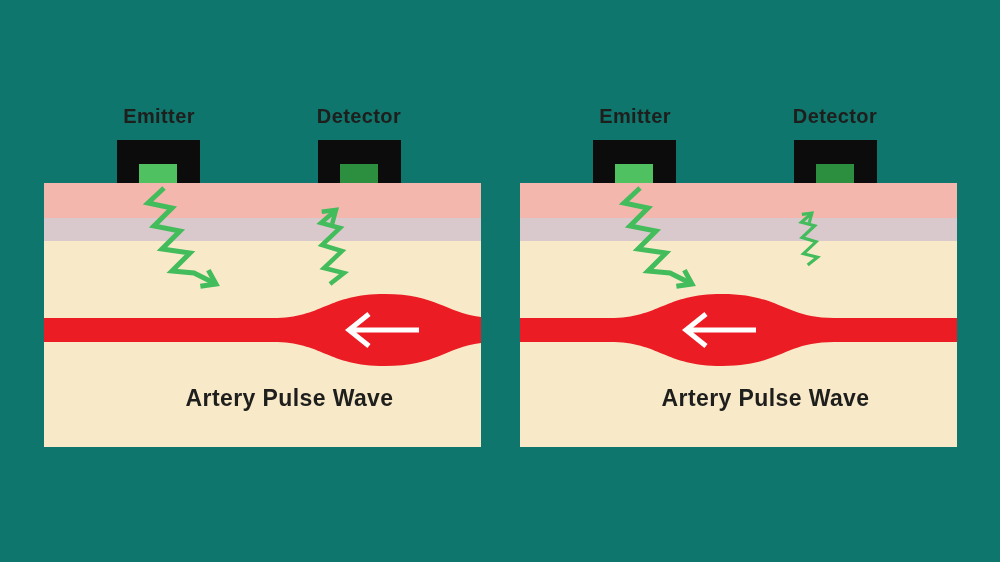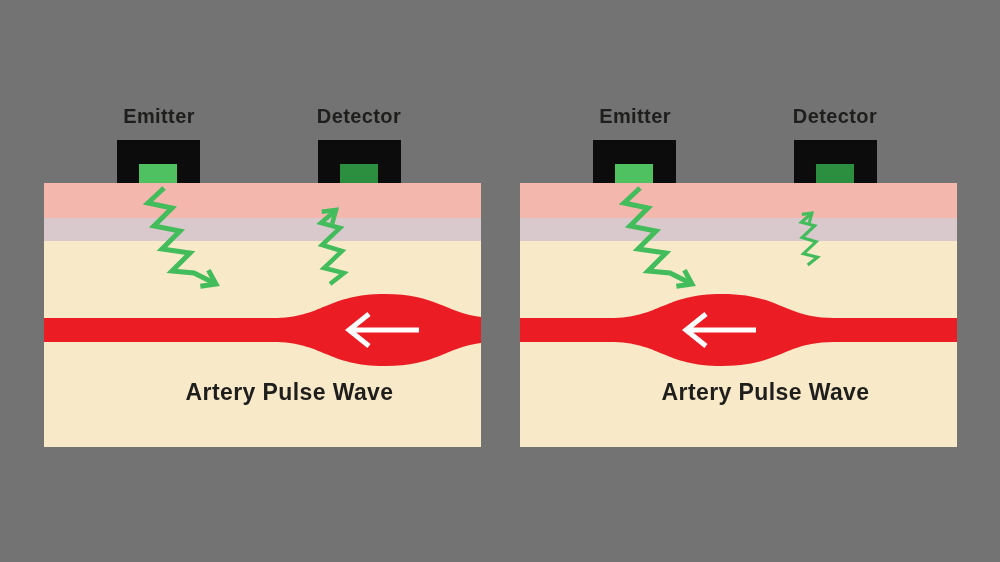--- a/index.html
+++ b/index.html
@@ -5,21 +5,21 @@
   html, body {
     margin: 0;
     padding: 0;
     background: #ffffff;
     font-family: "Liberation Sans", sans-serif;
   }
   .canvas {
     position: relative;
     width: 1000px;
     height: 562px;
-    background: #737373;
+    background: #0f766e;
     overflow: hidden;
   }
   .panel {
     position: absolute;
     top: 105px;
     width: 437px;
     height: 342px;
   }
   .panel.left  { left: 44px; }
   .panel.right { left: 520px; }
@@ -74,21 +74,21 @@
   .skin svg.overlay {
     position: absolute;
     top: 0;
     left: 0;
     width: 437px;
     height: 264px;
   }
 
   .artery-caption {
     position: absolute;
-    top: 196px;
+    top: 202px;
     left: 0;
     width: 491px;
     text-align: center;
     font-size: 23px;
     font-weight: 600;
     letter-spacing: 0.4px;
     color: #1e1e1c;
     line-height: 26px;
   }
   .defs-holder { position: absolute; width: 0; height: 0; }

